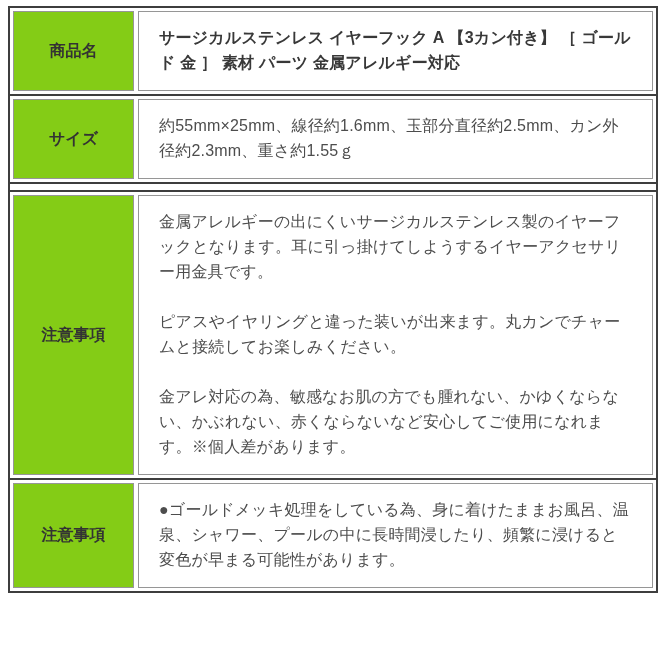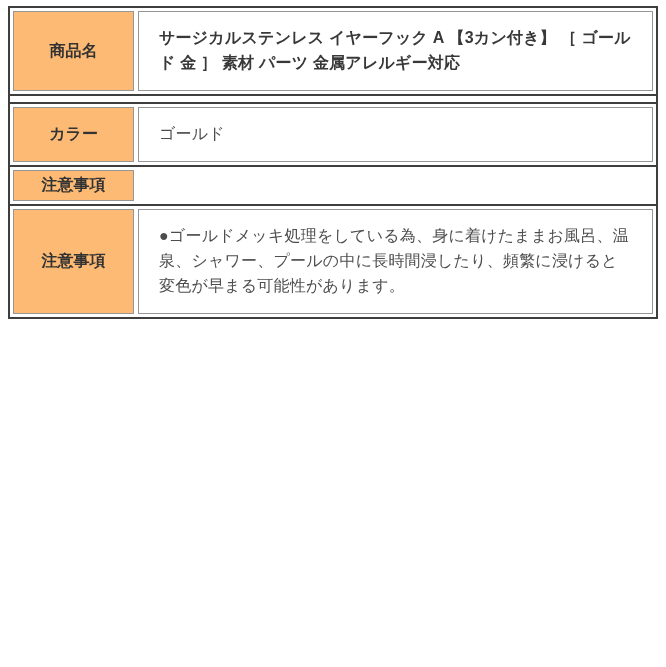--- a/index.html
+++ b/index.html
@@ -26,21 +26,21 @@
   }
   .spec-row:last-child {
     border-bottom: 0;
   }
   .cell {
     box-sizing: border-box;
     border: 1px solid #969696;
   }
   .label-cell {
     flex: 0 0 121px;
-    background: #fdba74;
+    background: #84cc16;
     display: flex;
     align-items: center;
     justify-content: center;
     text-align: center;
     font-weight: bold;
     font-size: 16px;
     color: #333333;
     padding: 4px;
   }
   .value-cell {
@@ -64,33 +64,38 @@
 
 <div class="spec-table">
 
   <div class="spec-row">
     <div class="cell label-cell">商品名</div>
     <div class="cell value-cell bold">
       <p>サージカルステンレス イヤーフック A 【3カン付き】 ［ ゴールド 金 ］ 素材 パーツ 金属アレルギー対応</p>
     </div>
   </div>
 
+  <div class="spec-row">
+    <div class="cell label-cell">サイズ</div>
+    <div class="cell value-cell">
+      <p>約55mm×25mm、線径約1.6mm、玉部分直径約2.5mm、カン外径約2.3mm、重さ約1.55ｇ</p>
+    </div>
+  </div>
 
   <div class="spec-row">
   </div>
 
-  <div class="spec-row">
-    <div class="cell label-cell">カラー</div>
-    <div class="cell value-cell">
-      <p>ゴールド</p>
-    </div>
-  </div>
 
   <div class="spec-row">
     <div class="cell label-cell">注意事項</div>
+    <div class="cell value-cell">
+      <p>金属アレルギーの出にくいサージカルステンレス製のイヤーフックとなります。耳に引っ掛けてしようするイヤーアクセサリー用金具です。</p>
+      <p>ピアスやイヤリングと違った装いが出来ます。丸カンでチャームと接続してお楽しみください。</p>
+      <p>金アレ対応の為、敏感なお肌の方でも腫れない、かゆくならない、かぶれない、赤くならないなど安心してご使用になれます。※個人差があります。</p>
+    </div>
   </div>
 
   <div class="spec-row">
     <div class="cell label-cell">注意事項</div>
     <div class="cell value-cell">
       <p>●ゴールドメッキ処理をしている為、身に着けたままお風呂、温泉、シャワー、プールの中に長時間浸したり、頻繁に浸けると変色が早まる可能性があります。</p>
     </div>
   </div>
 
 </div>

